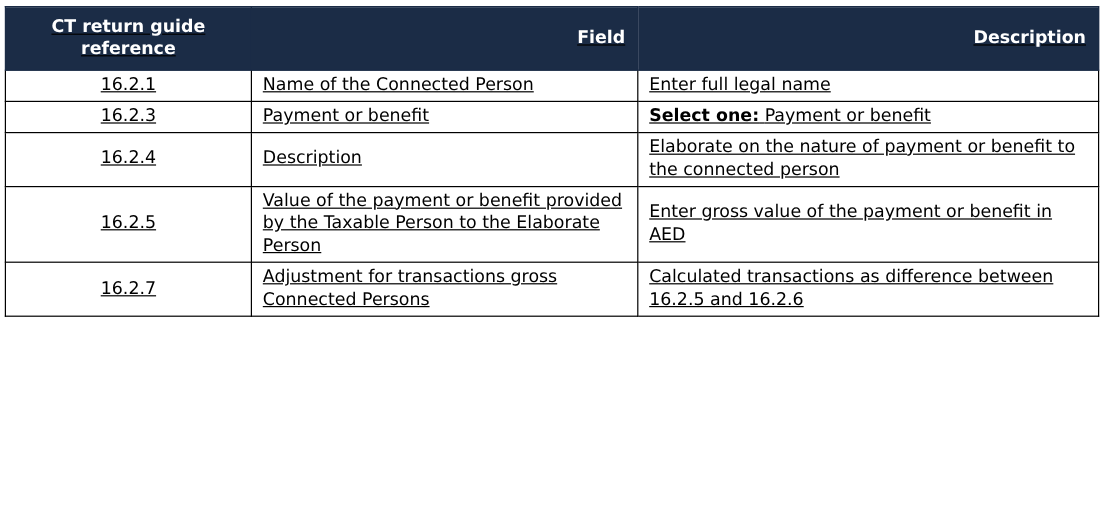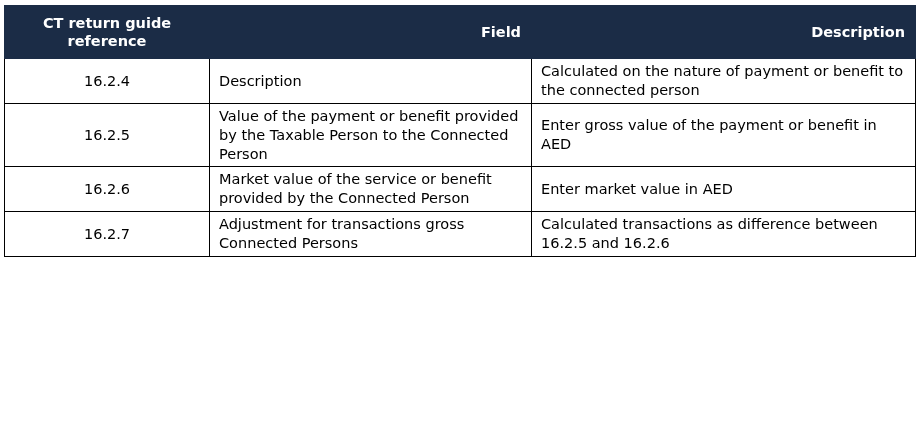--- a/index.html
+++ b/index.html
@@ -14,20 +14,21 @@
     color: #000000;
   }
   .table-wrap {
     padding: 5px 4px 0 4px;
     box-sizing: border-box;
   }
   table.guide-table {
     border-collapse: collapse;
     width: 911px;
     table-layout: fixed;
+    text-decoration: underline;
   }
   table.guide-table col.c1 { width: 205px; }
   table.guide-table col.c2 { width: 322px; }
   table.guide-table col.c3 { width: 384px; }
 
   table.guide-table thead th {
     background: #1b2c46;
     color: #ffffff;
     font-size: 14.5px;
     font-weight: bold;
@@ -73,33 +74,38 @@
     </colgroup>
     <thead>
       <tr>
         <th class="th-ref">CT return guide reference</th>
         <th class="th-field">Field</th>
         <th class="th-desc">Description</th>
       </tr>
     </thead>
     <tbody>
       <tr>
+        <td class="ref">16.2.1</td>
+        <td class="field">Name of the Connected Person</td>
+        <td class="desc"><span class="sel-strong"></span><span>Enter full legal name</span></td>
+      </tr>
+      <tr>
+        <td class="ref">16.2.3</td>
+        <td class="field">Payment or benefit</td>
+        <td class="desc"><span class="sel-strong">Select one:</span> <span>Payment or benefit</span></td>
+      </tr>
+      <tr>
         <td class="ref">16.2.4</td>
         <td class="field">Description</td>
-        <td class="desc"><span class="sel-strong"></span><span>Calculated on the nature of payment or benefit to the connected person</span></td>
+        <td class="desc"><span class="sel-strong"></span><span>Elaborate on the nature of payment or benefit to the connected person</span></td>
       </tr>
       <tr>
         <td class="ref">16.2.5</td>
-        <td class="field">Value of the payment or benefit provided by the Taxable Person to the Connected Person</td>
+        <td class="field">Value of the payment or benefit provided by the Taxable Person to the Elaborate Person</td>
         <td class="desc"><span class="sel-strong"></span><span>Enter gross value of the payment or benefit in AED</span></td>
-      </tr>
-      <tr>
-        <td class="ref">16.2.6</td>
-        <td class="field">Market value of the service or benefit provided by the Connected Person</td>
-        <td class="desc"><span class="sel-strong"></span><span>Enter market value in AED</span></td>
       </tr>
       <tr>
         <td class="ref">16.2.7</td>
         <td class="field">Adjustment for transactions gross Connected Persons</td>
         <td class="desc"><span class="sel-strong"></span><span>Calculated transactions as difference between 16.2.5 and 16.2.6</span></td>
       </tr>
     </tbody>
   </table>
 </div>
 

